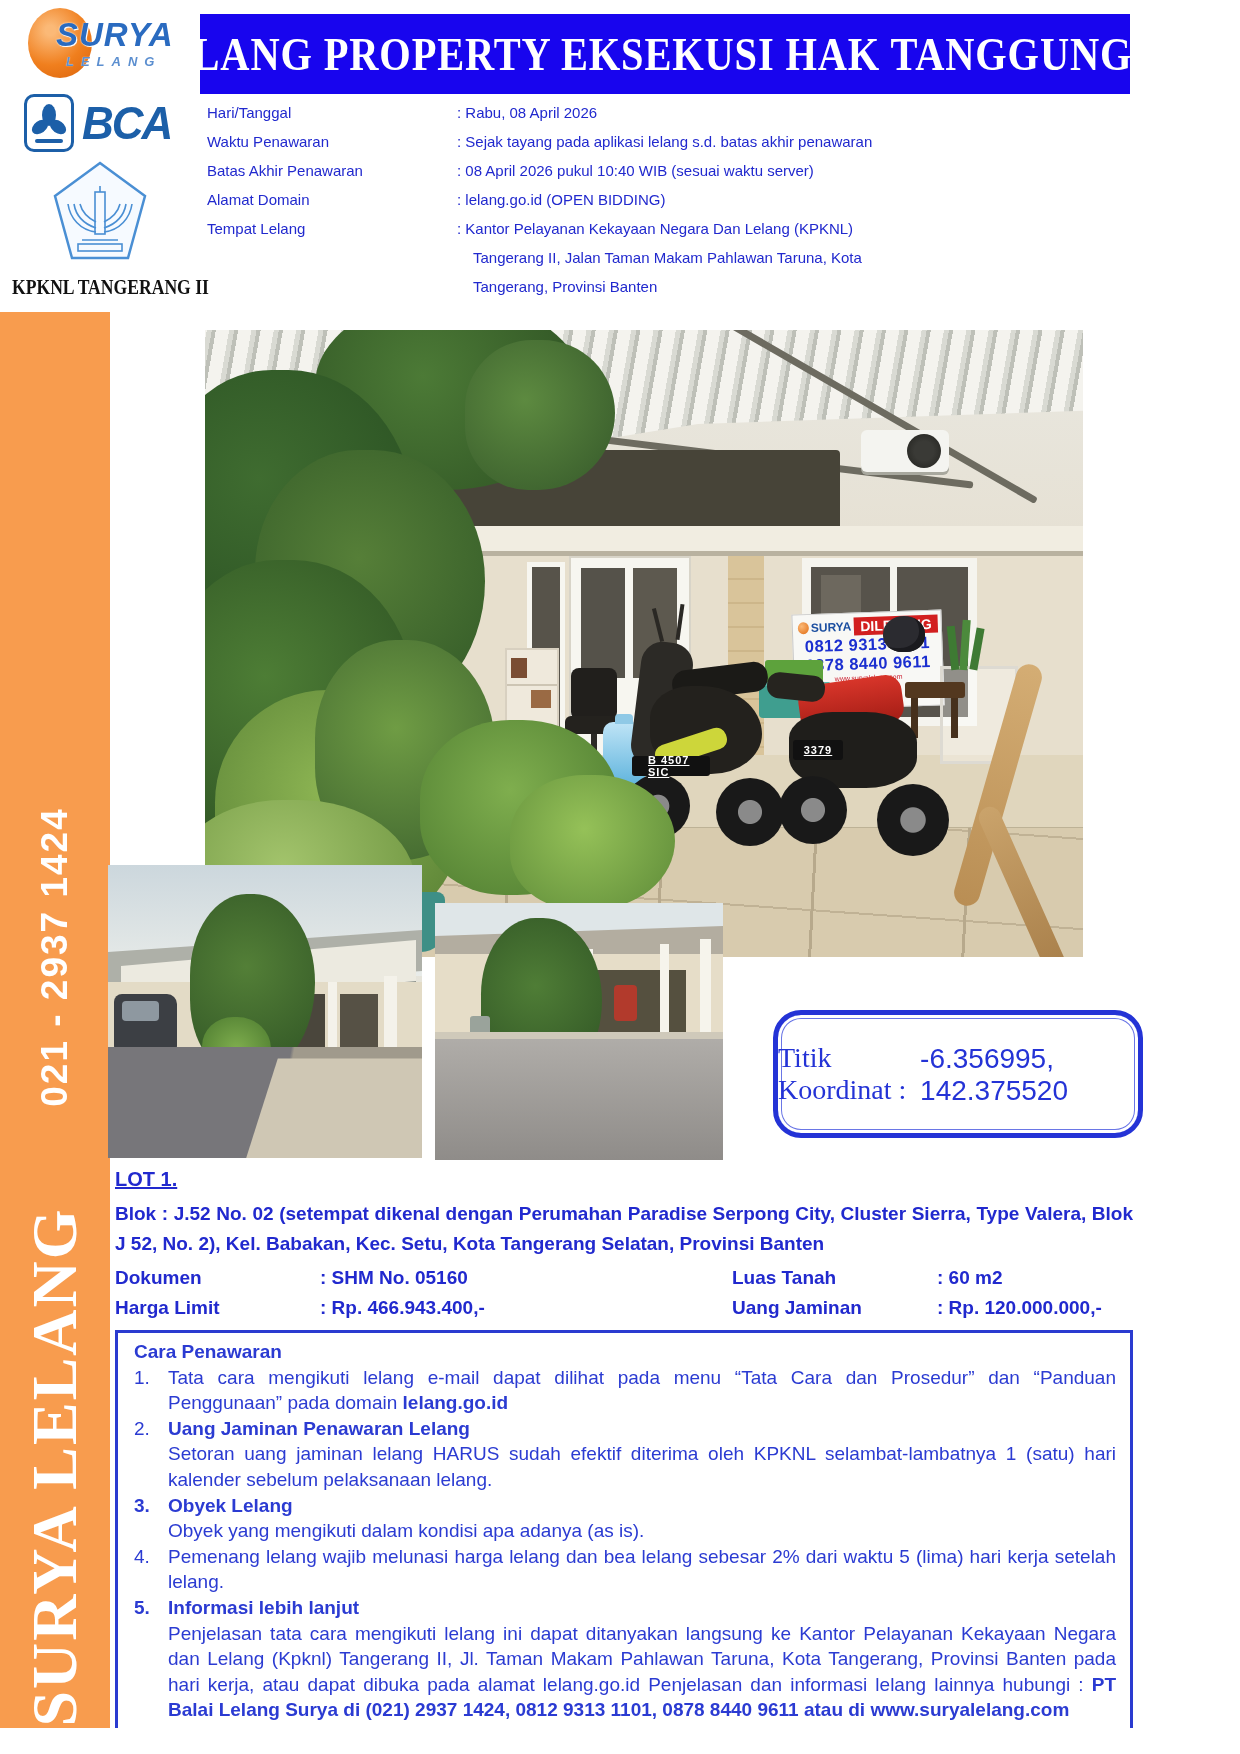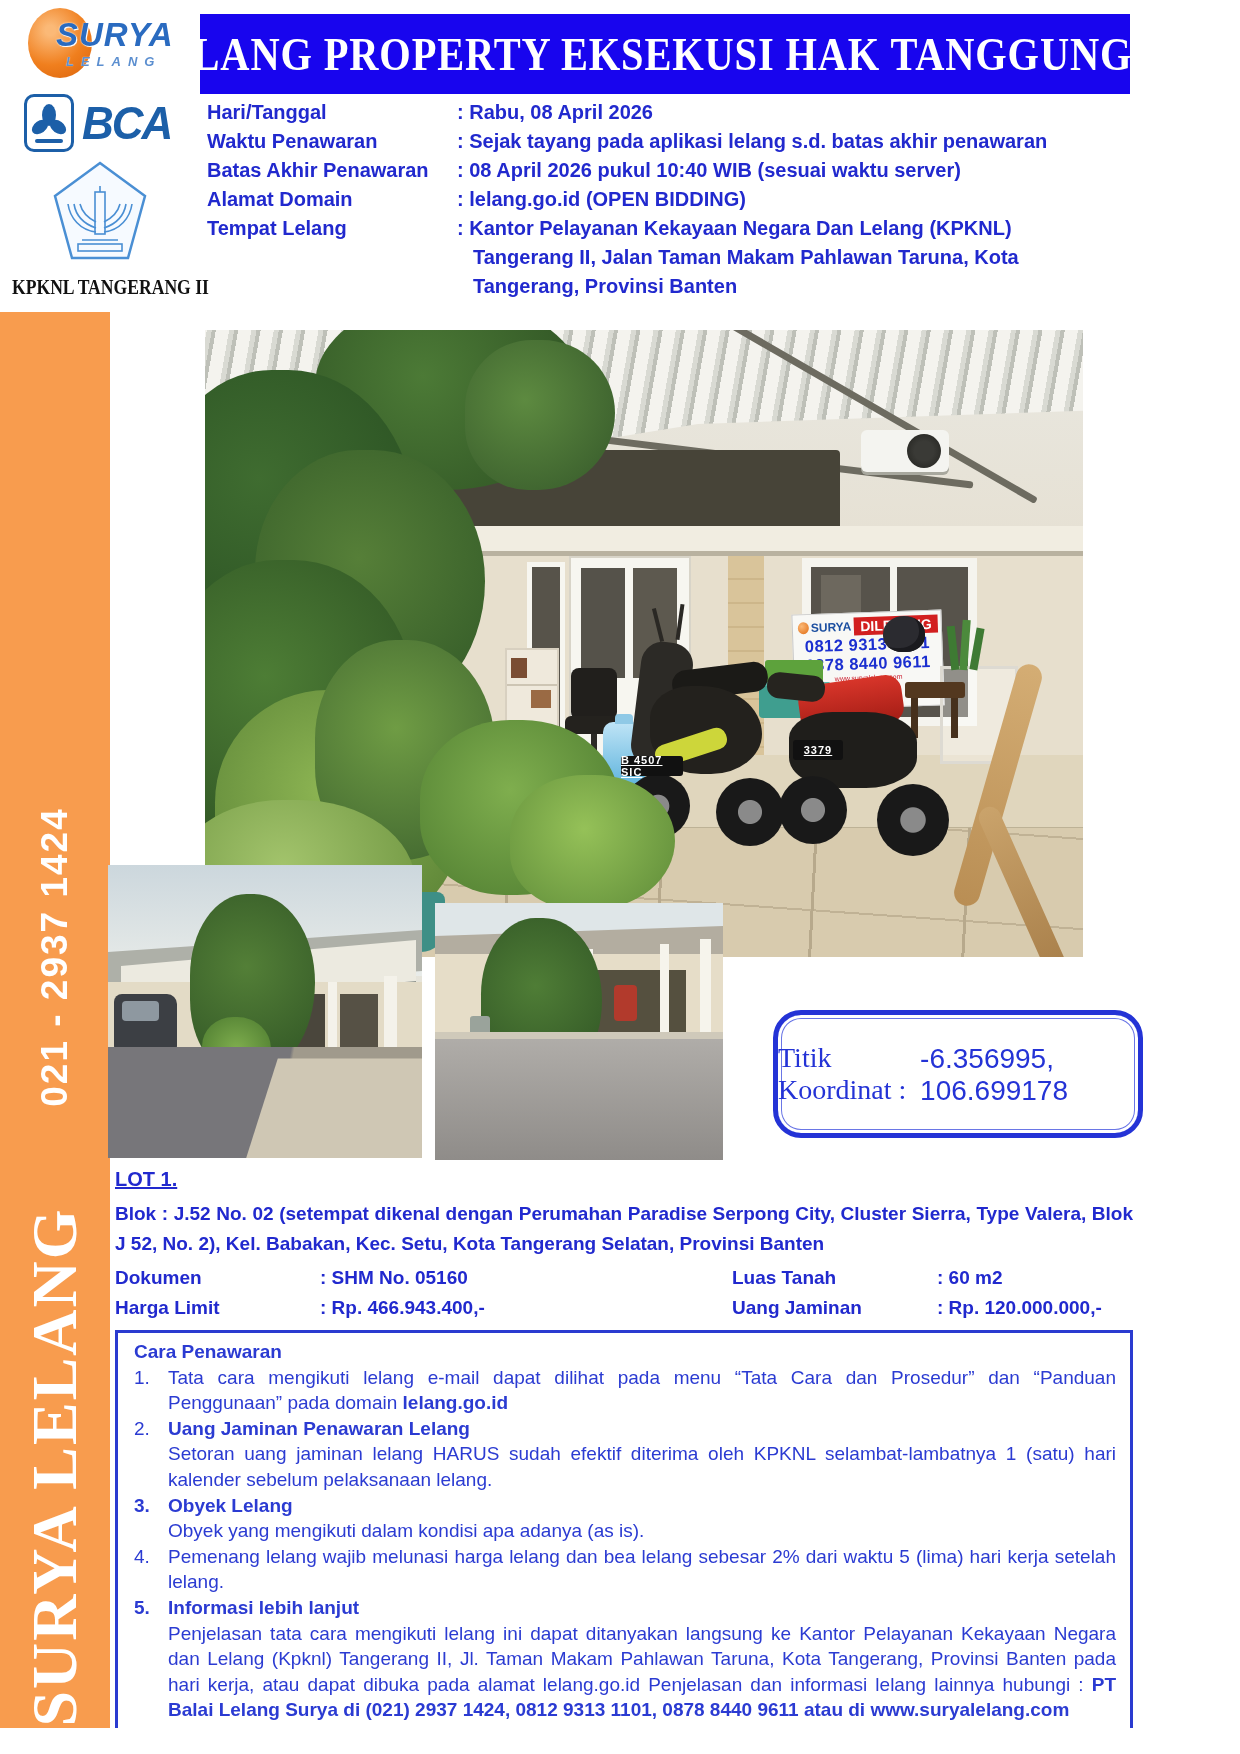--- a/index.html
+++ b/index.html
@@ -24,21 +24,21 @@
   .bca-logo{position:absolute;left:24px;top:92px;width:160px;height:62px;display:flex;align-items:center;}
   .bca-box{width:44px;height:52px;border:3px solid #1c5fa8;border-radius:10px;position:relative;flex:0 0 auto;}
   .bca-word{font-weight:bold;font-style:italic;font-size:44px;color:#1c5fa8;margin-left:8px;
        font-family:"Liberation Sans",sans-serif;letter-spacing:-2px;transform:scaleY(1.05);}
   .kemenkeu{position:absolute;left:52px;top:160px;}
   .kpknl-caption{position:absolute;left:0px;top:276px;width:200px;text-align:center;color:#111;
        font-family:"Liberation Serif",serif;font-weight:bold;font-size:20px;white-space:nowrap;
        transform:scaleX(.88);letter-spacing:0px;}
 
   
-  .details{position:absolute;left:207px;top:98px;width:930px;font-size:20px;font-weight:bold;line-height:29px;}
+  .details{position:absolute;left:207px;top:98px;width:930px;font-size:15px;font-weight:normal;line-height:29px;}
   .drow{display:flex;}
   .dlabel{flex:0 0 250px;}
   .dvalue{flex:1;white-space:pre-line;text-indent:-16px;padding-left:16px;}
 
   
   .sidebar{position:absolute;left:0;top:312px;width:110px;height:1431px;background:#f89c4e;}
   .v-phone{position:absolute;left:-135px;top:590px;width:380px;height:110px;line-height:110px;
        text-align:center;transform:rotate(-90deg);color:#fff;font-weight:bold;font-size:37px;letter-spacing:2px;}
   .v-brand{position:absolute;left:-255px;top:1100px;width:620px;height:110px;line-height:110px;
        text-align:center;transform:rotate(-90deg);color:#fff;font-weight:bold;font-size:64px;
@@ -237,21 +237,21 @@
 
     <div class="abs" style="left:415px;top:278px;width:165px;height:240px;">
       <div class="abs" style="left:36px;top:0;width:4px;height:34px;background:#2a2824;transform:rotate(-14deg);"></div>
       <div class="abs" style="left:58px;top:-4px;width:4px;height:36px;background:#2a2824;transform:rotate(8deg);"></div>
       <div class="abs" style="left:16px;top:34px;width:52px;height:126px;background:#2c2a26;border-radius:22px;transform:rotate(7deg);"></div>
       <div class="abs" style="left:52px;top:58px;width:96px;height:30px;background:#1b1a17;border-radius:14px;transform:rotate(-7deg);"></div>
       <div class="abs" style="left:30px;top:78px;width:112px;height:88px;background:#23211d;border-radius:40% 60% 50% 50%;"></div>
       <div class="abs" style="left:34px;top:128px;width:74px;height:22px;background:#cdd63a;border-radius:10px;transform:rotate(-18deg);"></div>
       <div class="wheel" style="left:6px;top:166px;width:64px;height:64px;"></div>
       <div class="wheel" style="left:96px;top:170px;width:68px;height:68px;"></div>
-      <div class="plate" style="left:1px;top:148px;width:62px;height:20px;">B 4507 SIC</div>
+      <div class="plate" style="left:12px;top:148px;width:62px;height:20px;padding-left:16px;">B 4507 SIC</div>
     </div>
 
     <div class="abs" style="left:560px;top:286px;width:180px;height:246px;">
       <div class="abs" style="left:118px;top:0;width:42px;height:36px;background:#2b2b30;border-radius:50% 50% 45% 45%;box-shadow:inset -6px -4px 0 #1a1a1e;"></div>
       <div class="abs" style="left:34px;top:64px;width:104px;height:48px;background:linear-gradient(#d8352a,#a31d15);border-radius:16px;transform:rotate(-8deg);"></div>
       <div class="abs" style="left:24px;top:96px;width:128px;height:76px;background:#1f1e1b;border-radius:34% 40% 40% 40%;"></div>
       <div class="abs" style="left:2px;top:58px;width:58px;height:26px;background:#26241f;border-radius:12px;transform:rotate(6deg);"></div>
       <div class="wheel" style="left:112px;top:168px;width:72px;height:72px;"></div>
       <div class="wheel" style="left:14px;top:160px;width:68px;height:68px;"></div>
       <div class="plate" style="left:28px;top:124px;width:50px;height:20px;">3379</div>
@@ -301,21 +301,21 @@
     <div class="abs" style="left:78%;top:16%;width:3.4%;height:38%;background:#f6f4ec;"></div>
     <div class="abs" style="left:92%;top:14%;width:4%;height:40%;background:#f6f4ec;"></div>
     <div class="blob" style="left:16%;top:6%;width:42%;height:66%;background:radial-gradient(circle at 45% 40%,#4f7d36,#2b4e22);"></div>
     <div class="abs" style="left:12%;top:44%;width:7%;height:12%;background:#9aa39b;border-radius:3px 3px 6px 6px;"></div>
     <div class="abs" style="left:0;top:52%;width:100%;height:48%;background:linear-gradient(#b0ada9,#8f8c89);"></div>
     <div class="abs" style="left:0;top:50%;width:100%;height:3%;background:#cfc9ba;"></div>
   </div>
 
   <div class="koord">
     <div class="koord-title">Titik Koordinat :</div>
-    <div class="koord-value">-6.356995, 106.699178</div>
+    <div class="koord-value">-6.356995, 142.375520</div>
   </div>
 
   <div class="lot">
     <div class="lot-heading">LOT 1.</div>
     <div class="lot-blok">Blok : J.52 No. 02 (setempat dikenal dengan Perumahan Paradise Serpong City, Cluster Sierra, Type Valera, Blok J 52, No. 2), Kel. Babakan, Kec. Setu, Kota Tangerang Selatan, Provinsi Banten</div>
     <div class="lot-grid">
       <div class="lot-row">
         <span class="lc1">Dokumen</span>
         <span class="lc2">: SHM No. 05160</span>
         <span class="lc3">Luas Tanah</span>

